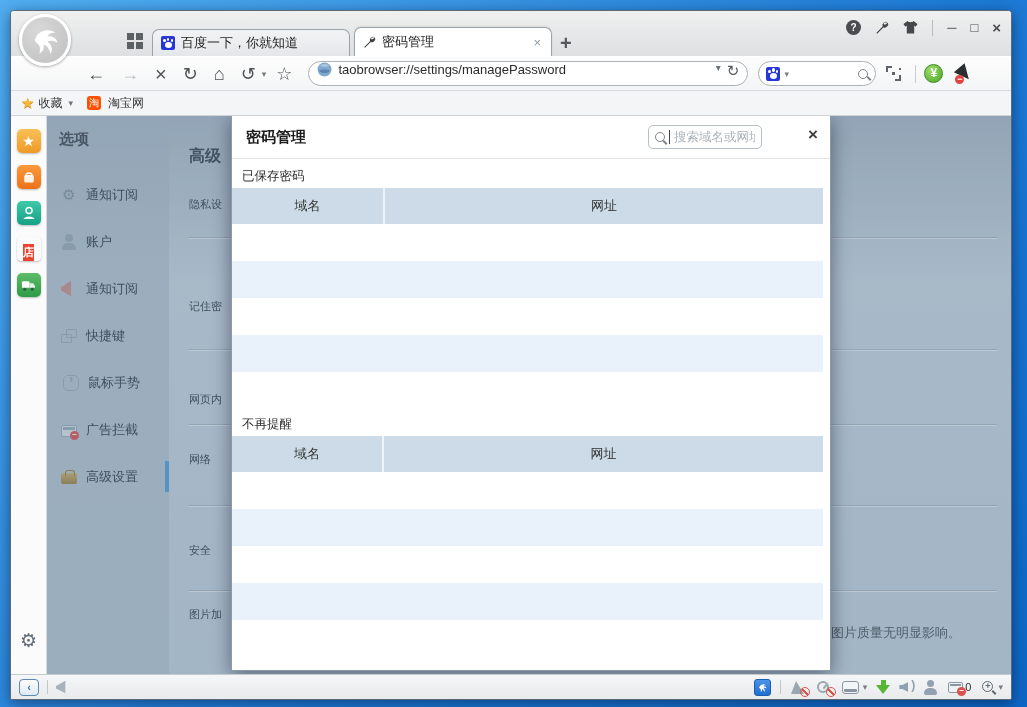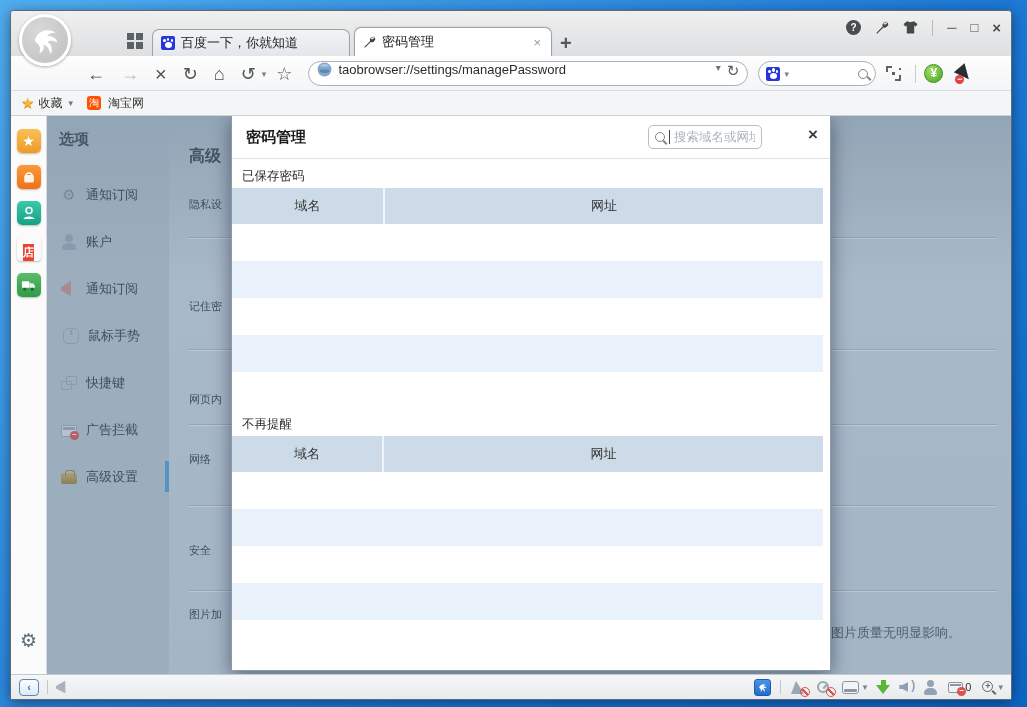--- a/index.html
+++ b/index.html
@@ -325,26 +325,26 @@
         </div>
         <div class="nav-item">
           <span class="nico nico-user"></span>
           <span>账户</span>
         </div>
         <div class="nav-item">
           <span class="nico nico-horn"></span>
           <span>通知订阅</span>
         </div>
         <div class="nav-item">
+          <span class="nico nico-keys"></span>
+          <span>快捷键</span>
+        </div>
+        <div class="nav-item">
           <span class="nico nico-mouse"></span>
           <span>鼠标手势</span>
-        </div>
-        <div class="nav-item">
-          <span class="nico nico-keys"></span>
-          <span>快捷键</span>
         </div>
         <div class="nav-item">
           <span class="nico nico-adb"></span>
           <span>广告拦截</span>
         </div>
         <div class="nav-item active">
           <span class="nico nico-box"></span>
           <span>高级设置</span>
         </div>
       </div>

